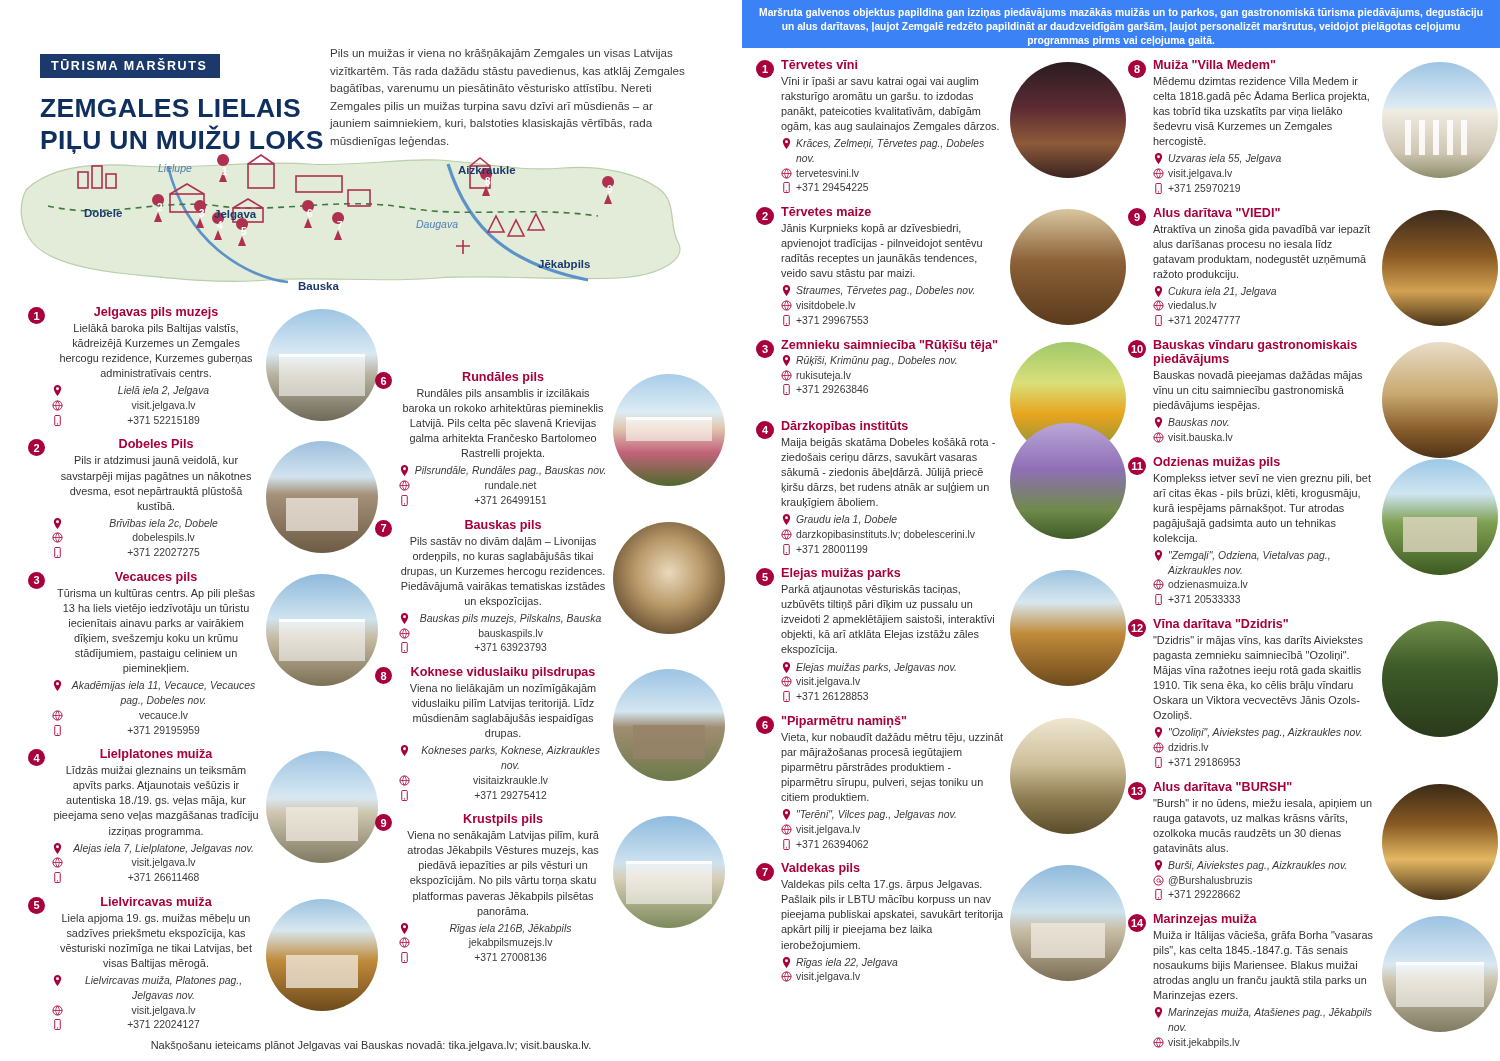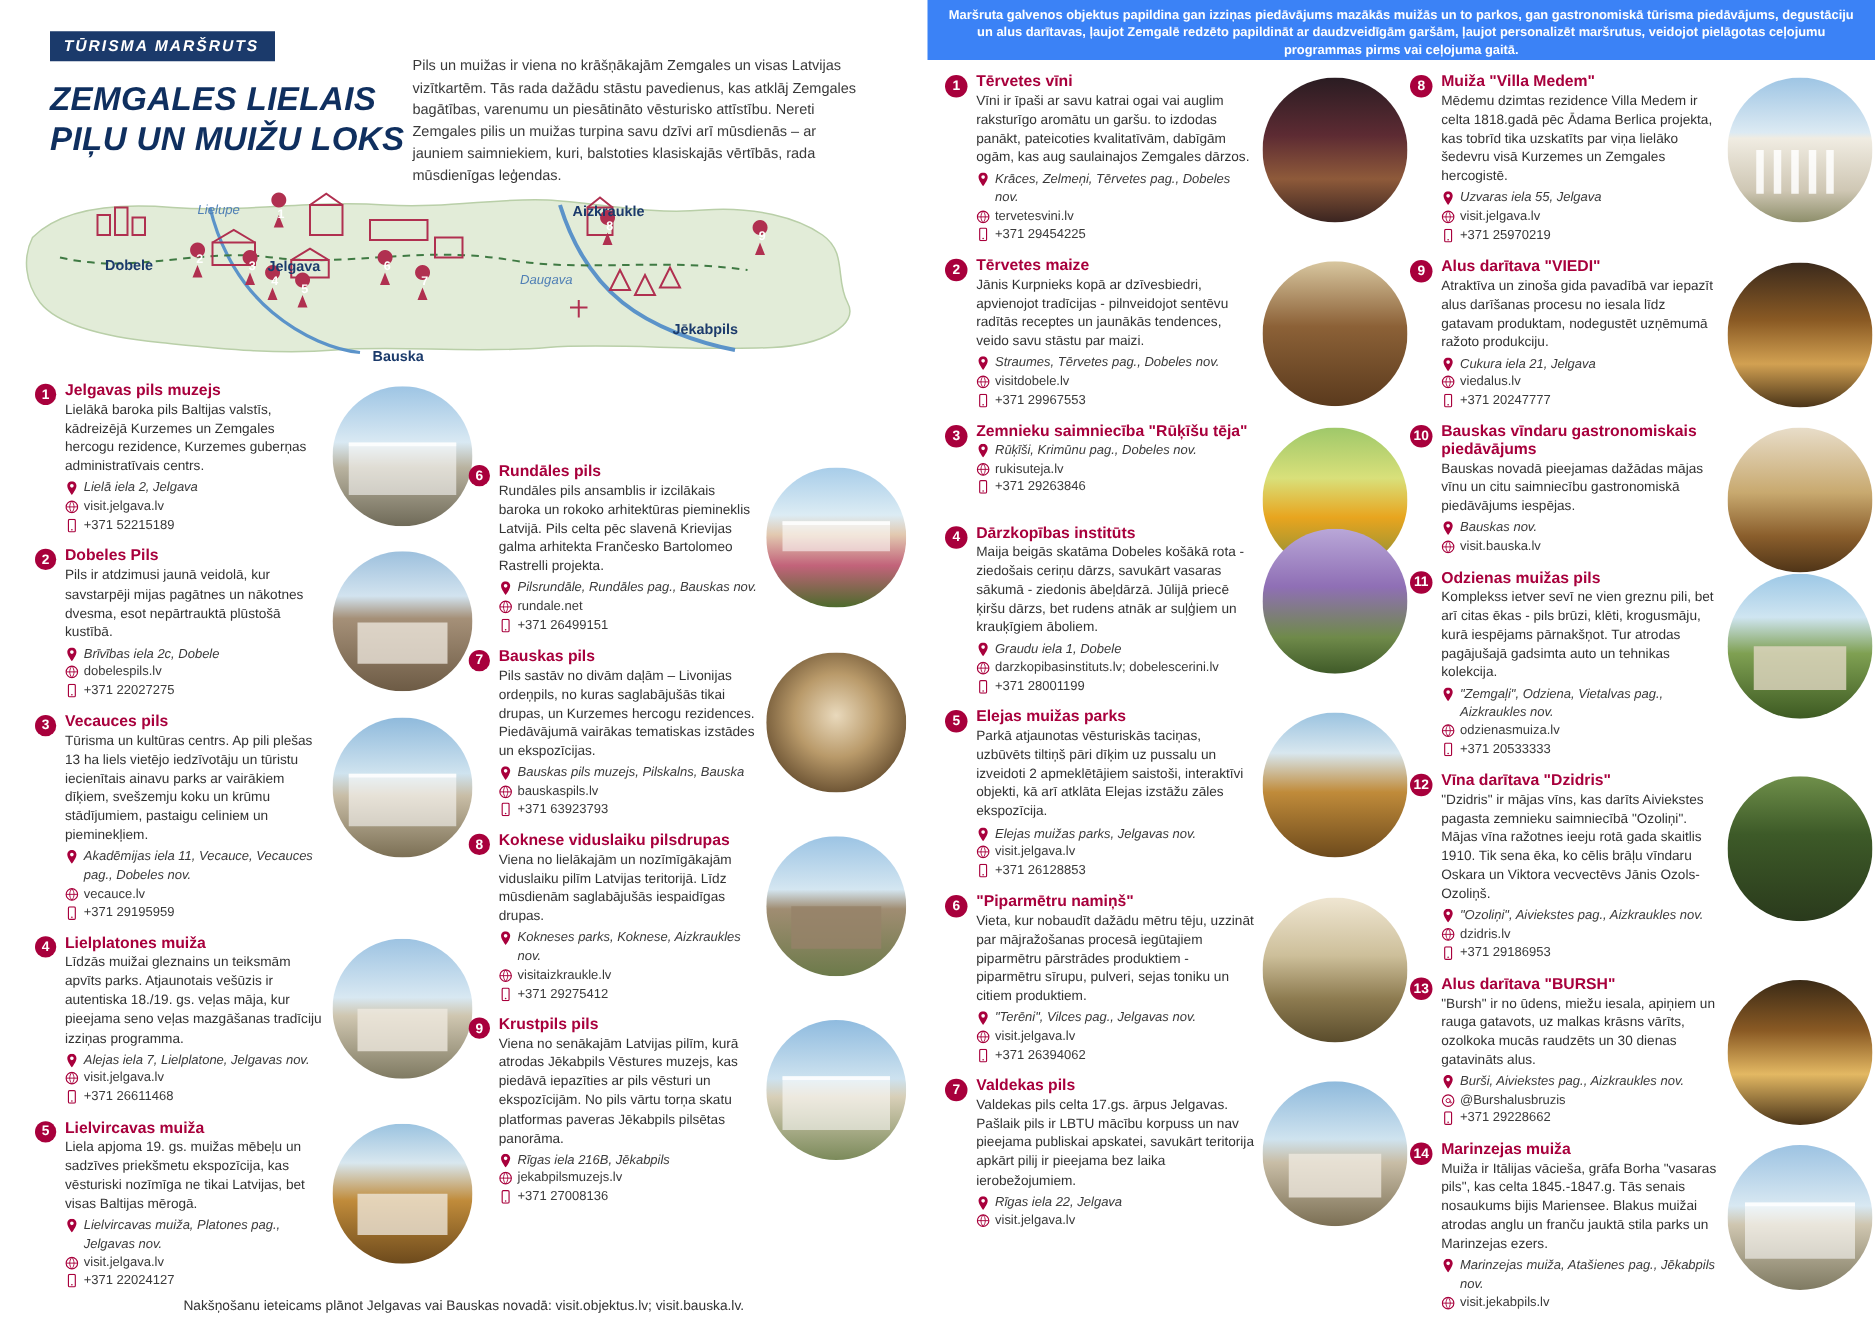--- a/index.html
+++ b/index.html
@@ -17,21 +17,21 @@
   
   .left { position:absolute; left:0; top:0; width:742px; height:1061px; }
 
   .badge {
     display:inline-block;
     background:#1b3a6b; color:#fff;
     font-size:12.5px; letter-spacing:1.6px;
     padding:5px 13px 5px 11px;
     font-weight:bold;
   }
-  .title-block { position:absolute; left:40px; top:25px; width:300px;font-style:italic; }
+  .title-block { position:absolute; left:40px; top:54px; width:300px; }
   .main-title {
     margin-top:14px;
     font-size:26.5px; line-height:1.22;
     font-weight:bold; color:#0f2f5f;
     letter-spacing:0.3px;
   }
   .intro {
     position:absolute; left:330px; top:44px; width:360px;
     font-size:11.6px; line-height:1.52; color:#3a3a3a;
   }
@@ -50,21 +50,21 @@
   .lcol-b { left:375px; }
 
   .entry { position:relative; margin-bottom:9px; min-height:64px; }
   .entry .num {
     position:absolute; left:0; top:2px;
     width:17px; height:17px; border-radius:50%;
     background:#a8003c; color:#fff;
     font-size:11px; font-weight:bold;
     display:flex; align-items:center; justify-content:center;
   }
-  .entry .ebody { margin-left:24px; padding-right:118px; }
+  .entry .ebody { margin-left:24px; padding-right:118px;text-align:center; }
   .entry h3 {
     margin:0 0 2px 0; font-size:12.6px; color:#a8003c; font-weight:bold;
   }
   .entry p { margin:0 0 3px 0; font-size:10.9px; line-height:1.38; color:#333; }
   .meta { margin:0; padding:0; list-style:none; }
   .meta li {
     font-size:10.4px; line-height:1.42; color:#3a3a3a;
     padding-left:15px; position:relative; font-style:italic;
   }
   .meta li.plain { font-style:normal; }
@@ -491,21 +491,21 @@
           </ul>
         </div>
         <div class="thumb">
             <div class="ph" style="background:linear-gradient(#8fbbdf 0%,#cde2ef 42%,#d8cfb8 55%,#7b8a5a 100%)"></div>
             <div class="overlay-bld"></div>
           </div>
       </div>
 
     </div>
 
-    <div class="footnote">Nakšņošanu ieteicams plānot Jelgavas vai Bauskas novadā: visit.objektus.lv; visit.bauska.lv.</div>
+    <div class="footnote">Nakšņošanu ieteicams plānot Jelgavas vai Bauskas novadā: tika.jelgava.lv; visit.bauska.lv.</div>
   </div>
 
   <div class="right">
     <div class="rbanner">Maršruta galvenos objektus papildina gan izziņas piedāvājums mazākās muižās un to parkos, gan gastronomiskā tūrisma piedāvājums, degustāciju un alus darītavas, ļaujot Zemgalē redzēto papildināt ar daudzveidīgām garšām, ļaujot personalizēt maršrutus, veidojot pielāgotas ceļojumu programmas pirms vai ceļojuma gaitā.</div>
 
     <div class="rcol rcol-a">
 
       <div class="rentry">
         <div class="num">1</div>
         <div class="ebody">

